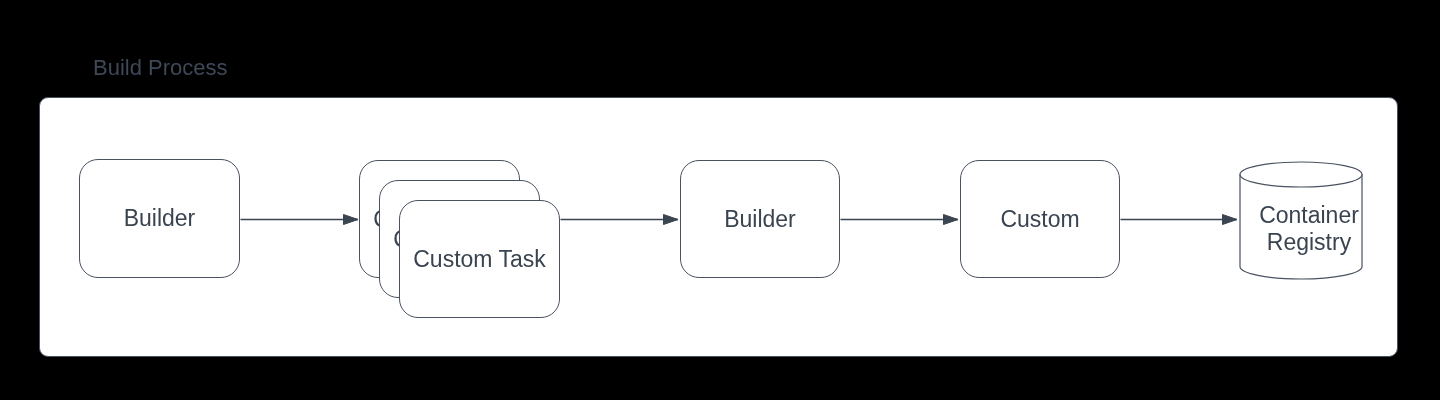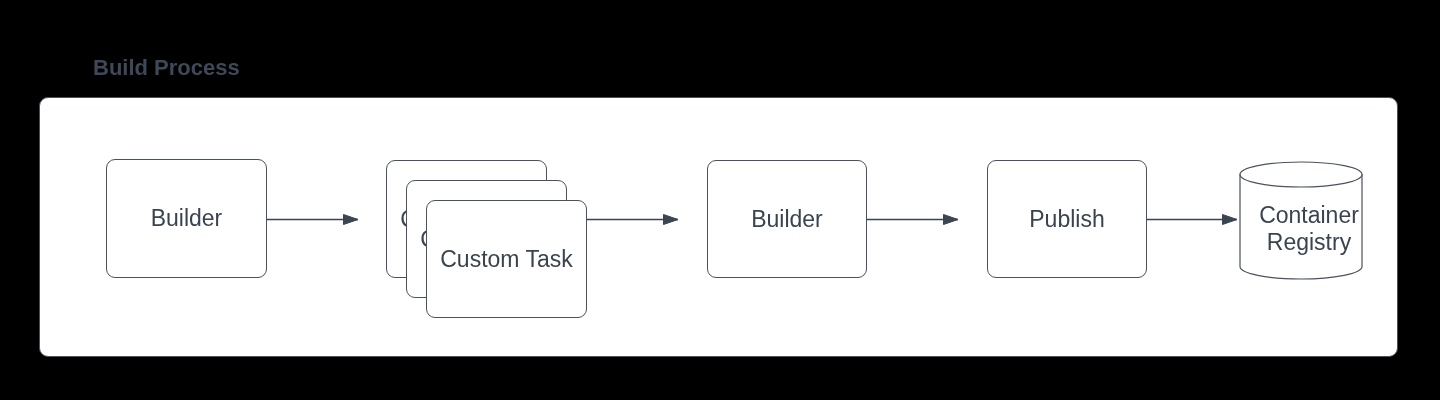--- a/index.html
+++ b/index.html
@@ -13,21 +13,21 @@
     height: 400px;
     background: #000000;
     overflow: hidden;
     font-family: "Liberation Sans", sans-serif;
   }
   .diagram-title {
     position: absolute;
     left: 93px;
     top: 55px;
     font-size: 22px;
-    font-weight: bold;
+    font-weight: normal;
     color: #3e4857;
     white-space: nowrap;
   }
   .canvas {
     position: absolute;
     left: 39px;
     top: 97px;
     width: 1359px;
     height: 260px;
     background: #ffffff;
@@ -40,29 +40,28 @@
     left: 0;
     top: 0;
     width: 1440px;
     height: 400px;
     pointer-events: none;
   }
   .node {
     position: absolute;
     background: #ffffff;
     border: 1.2px solid #4a5260;
-    border-radius: 9px;
+    border-radius: 19px;
     box-sizing: border-box;
     display: flex;
     align-items: center;
     justify-content: center;
     font-size: 23px;
     color: #3a4450;
     text-align: center;
-    margin-left: 27px;
   }
   .node-builder      { left: 79px;  top: 159px; width: 161px; height: 119px; }
   .node-ct-back      { left: 359px; top: 160px; width: 161px; height: 118px; }
   .node-ct-mid       { left: 379px; top: 180px; width: 161px; height: 118px; }
   .node-ct-front     { left: 399px; top: 200px; width: 161px; height: 118px; }
   .node-package      { left: 680px; top: 160px; width: 160px; height: 118px; }
   .node-publish      { left: 960px; top: 160px; width: 160px; height: 118px; }
   .node-cylinder {
     position: absolute;
     left: 1239px;
@@ -127,21 +126,21 @@
   </div>
   <div class="node node-ct-front">
     <span class="node-label">Custom Task</span>
   </div>
 
   <div class="node node-package">
     <span class="node-label">Builder</span>
   </div>
 
   <div class="node node-publish">
-    <span class="node-label">Publish</span>
+    <span class="node-label">Custom</span>
   </div>
 
   <div class="node-cylinder">
     <svg width="124" height="119" viewBox="0 0 124 119" xmlns="http://www.w3.org/2000/svg">
       <path d="M1,13.5 A61,12.5 0 0 1 123,13.5 L123,105.5 A61,12.5 0 0 1 1,105.5 Z" fill="#ffffff" stroke="#4a5260" stroke-width="1.2"></path>
       <path d="M1,13.5 A61,12.5 0 0 0 123,13.5" fill="none" stroke="#4a5260" stroke-width="1.2"></path>
     </svg>
     <div class="cylinder-label">Container Registry</div>
   </div>
 

